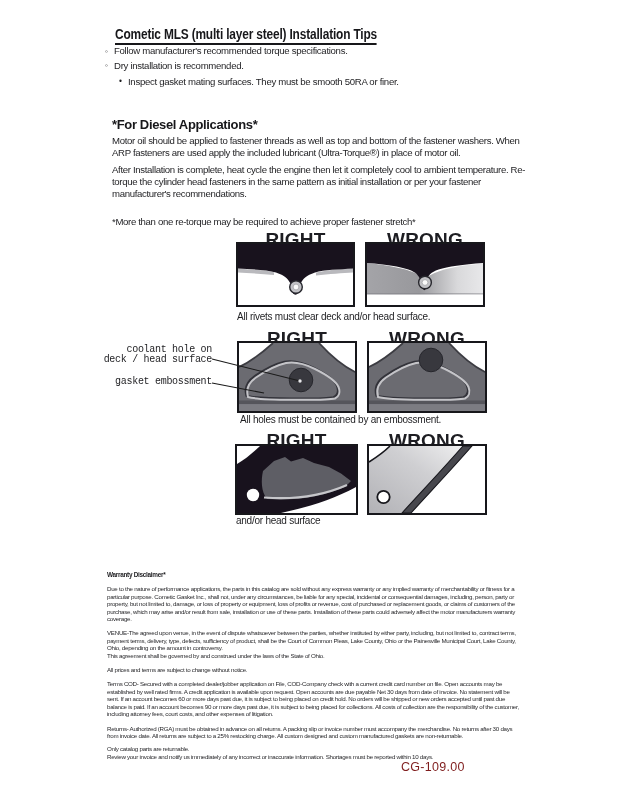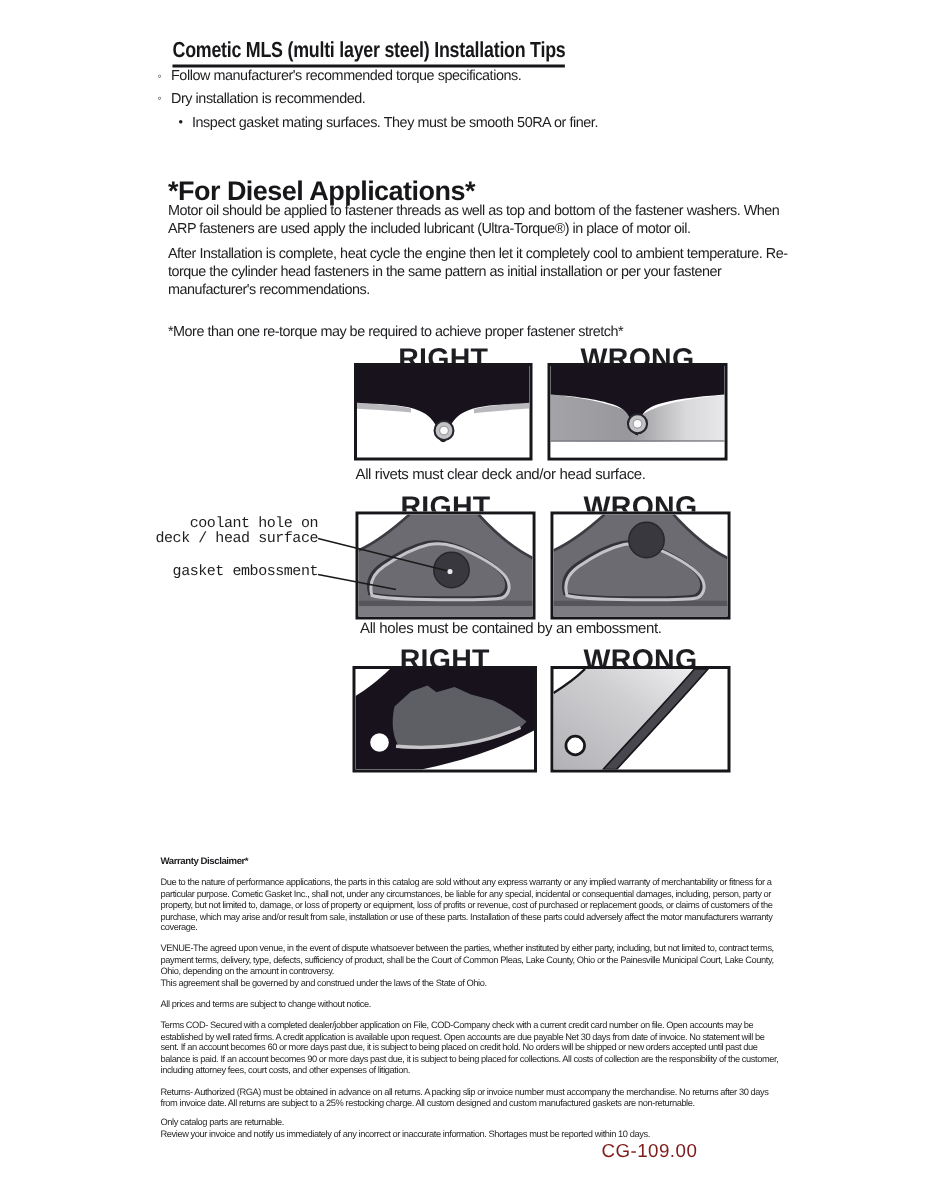--- a/index.html
+++ b/index.html
@@ -14,21 +14,21 @@
     border-bottom:2px solid #17171a;padding-bottom:1px;}
 
   
   .tips{left:91px;top:44px;width:470px;font-size:9.6px;letter-spacing:-.3px;line-height:14.3px;color:#1e1e21;margin-left:14px;}
   .tip-line{white-space:nowrap;}
   .tip-marker{display:inline-block;width:9px;font-size:8px;vertical-align:.5px;}
   .sub{padding-left:14px;}
   .sub .tip-marker{font-size:8.5px;}
 
   
-  .diesel-head{left:112px;top:117px;font-size:18px;font-weight:bold;letter-spacing:-.35px;color:#17171a;white-space:nowrap;}
+  .diesel-head{left:112px;top:117px;font-size:13px;font-weight:bold;letter-spacing:-.35px;color:#17171a;white-space:nowrap;}
   .para{left:112px;width:420px;font-size:9.6px;letter-spacing:-.33px;line-height:11.8px;color:#1e1e21;}
   .p1{top:135px;}
   .p2{top:164px;}
   .p3{top:204px;white-space:nowrap;margin-top:12px;}
 
   
   .dg-label{font-size:19px;font-weight:bold;color:#1d1d22;text-align:center;letter-spacing:.2px;}
   .panel{box-sizing:border-box;border:2px solid #17171b;background:#fff;}
   .panel svg{display:block;width:100%;height:100%;}
   .caption{font-size:10px;letter-spacing:-.25px;color:#1e1e21;line-height:10.5px;white-space:nowrap;}
@@ -180,20 +180,21 @@
         <stop offset="1" stop-color="#eeeeef"></stop>
       </linearGradient>
     </defs>
     <path d="M21,0 H94 C74,23 53,45 33,67 H0 V16 C8,11 15,6 21,0 Z" fill="url(#g3)"></path>
     <path d="M21,0 C15,6 8,11 0,16" stroke="#17171c" stroke-width="1.6" fill="none"></path>
     <path d="M94,0 H103 C83,23 62,45 42,67 H33 C53,45 74,23 94,0 Z" fill="#47474d" stroke="#17171c" stroke-width="1.1"></path>
     <circle cx="14.5" cy="51" r="6.2" fill="#ffffff" stroke="#17171c" stroke-width="1.8"></circle>
   </svg>
 </div>
 <div class="abs caption r3-caption">
+  <div>and/or head surface</div>
 </div>
 
 <div class="abs legal">
   <p class="legal-head">Warranty Disclaimer*</p>
   <p>Due to the nature of performance applications, the parts in this catalog are sold without any express warranty or any implied warranty of merchantability or fitness for a particular purpose.  Cometic Gasket Inc., shall not, under any circumstances, be liable for any special, incidental or consequential damages, including, person, party or property, but not limited to, damage, or loss of property or equipment, loss of profits or revenue, cost of purchased or replacement goods, or claims of customers of the purchase, which may arise and/or result from sale, installation or use of these parts.  Installation of these parts could adversely affect the motor manufacturers warranty coverage.</p>
   <p class="tight">VENUE-The agreed upon venue, in the event of dispute whatsoever between the parties, whether instituted by either party, including, but not limited to, contract terms, payment terms, delivery, type, defects, sufficiency of product, shall be the Court of Common Pleas, Lake County, Ohio or the Painesville Municipal Court, Lake County, Ohio, depending on the amount in controversy.</p>
   <p>This agreement shall be governed by and construed under the laws of the State of Ohio.</p>
   <p>All prices and terms are subject to change without notice.</p>
   <p>Terms COD- Secured with a completed dealer/jobber application on File, COD-Company check with a current credit card number on file.  Open accounts may be established by well rated firms.  A credit application is available upon request.  Open accounts are due payable Net 30 days from date of invoice.  No statement will be sent.  If an account becomes 60 or more days past due, it is subject to being placed on credit hold.  No orders will be shipped or new orders accepted until past due balance is paid.  If an account becomes 90 or more days past due, it is subject to being placed for collections.  All costs of collection are the responsibility of the customer, including attorney fees, court costs, and other expenses of litigation.</p>
   <p class="tight">Returns- Authorized (RGA) must be obtained in advance on all returns.  A packing slip or invoice number must accompany the merchandise.  No returns after 30 days from invoice date.  All returns are subject to a 25% restocking charge.  All custom designed and custom manufactured gaskets are non-returnable.</p>

